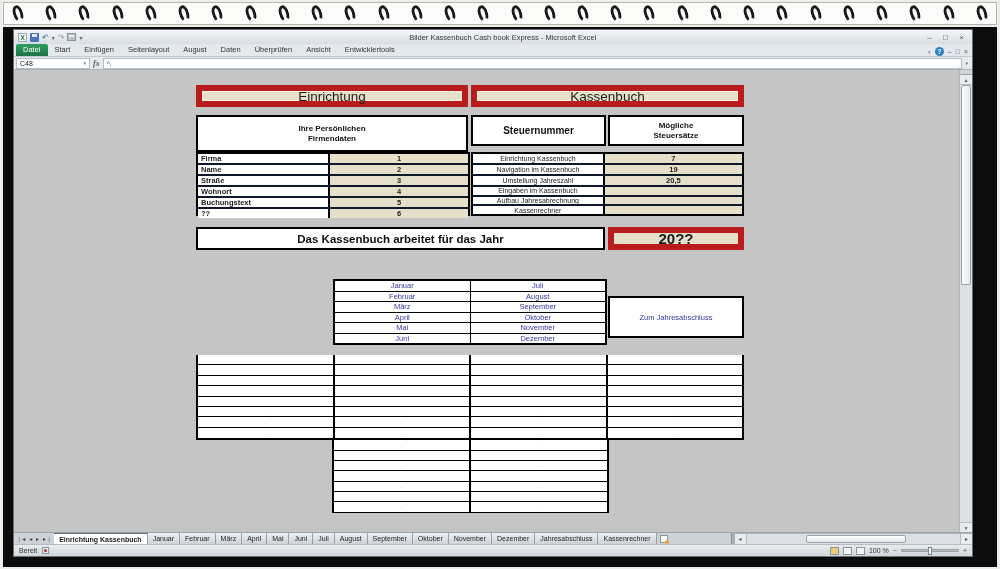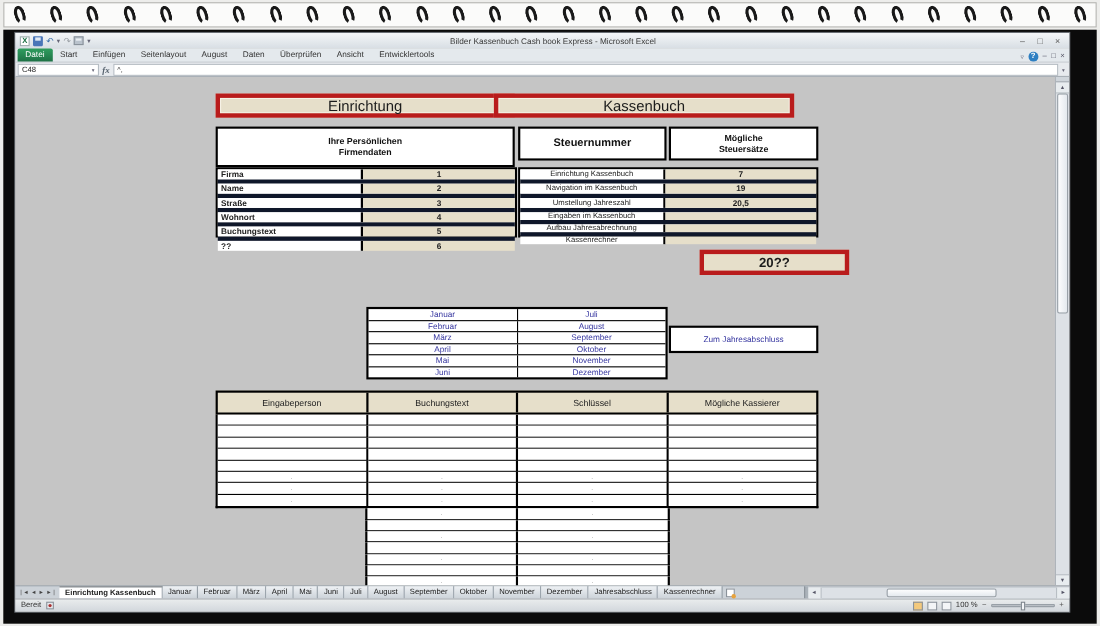--- a/index.html
+++ b/index.html
@@ -46,56 +46,56 @@
   .formularow { height:13px; background:#e7eaee; display:flex; align-items:center; gap:3px; padding:0 2px; border-bottom:1px solid #a9b0b7; flex:0 0 auto; }
   .namebox { width:74px; height:11px; background:#fff; border:1px solid #b5bcc3; display:flex; align-items:center; justify-content:space-between; padding:0 3px; font-size:7px; }
   .nb-caret { font-size:5px; color:#667; }
   .fx { font-family:"Liberation Serif", serif; font-style:italic; font-weight:bold; font-size:8px; color:#55616d; }
   .finput { flex:1; height:11px; background:#fff; border:1px solid #b5bcc3; display:flex; align-items:center; padding:0 3px; font-size:6.5px; color:#444; }
   .f-caret { font-size:5px; color:#667; padding-right:2px; }
 
   .worksheet { flex:1 1 auto; position:relative; background:#c5c5c5; overflow:hidden; }
 
   .blk { position:absolute; }
-  .big-box { border:4px solid #b91c1c; background:#e6dfca; box-shadow:inset 0 0 0 1px #f6f2e6;
+  .big-box { border:6px solid #b91c1c; background:#e6dfca; box-shadow:inset 0 0 0 1px #f6f2e6;
     display:flex; align-items:center; justify-content:center; font-size:13.5px; color:#1c1c1c;text-align:center; }
   .white-box { border:2px solid #000; background:#fff; display:flex; flex-direction:column;
     align-items:center; justify-content:center; text-align:center; color:#111; }
   .bold8 { font-weight:bold; font-size:8px; line-height:10px; }
   .bold10 { font-weight:bold; font-size:10px; }
 
   #hdr-left   { left:182px; top:15px; width:272px; height:22px; }
-  #hdr-right  { left:435px; top:15px; width:273px; height:22px; }
+  #hdr-right  { left:457px; top:15px; width:273px; height:22px; }
   #colhdr-left  { left:182px; top:45px; width:272px; height:37px; }
   #colhdr-mid   { left:457px; top:45px; width:135px; height:31px; }
   #colhdr-right { left:594px; top:45px; width:136px; height:31px; }
 
   .dtable { border:2px solid #000; background:#fff; display:flex; flex-direction:column; }
   #firmen-table { left:182px; top:82px; width:274px; height:64px; }
   #hilfe-table  { left:457px; top:82px; width:273px; height:64px; }
-  .drow { flex:1; display:flex; border-bottom:4px solid #0f172a; }
+  .drow { flex:1; display:flex; border-bottom:2px solid #0f172a; }
   .drow:last-child { border-bottom:none; }
   .dcell { display:flex; align-items:center; font-size:7.5px; }
   .dlbl { width:49%; background:#fff; font-weight:bold; padding-left:3px; border-right:2px solid #000; }
   .dnum { flex:1; background:#e6dfca; font-weight:bold; justify-content:center; }
   .dtopic { width:49%; background:#fff; font-size:7px; justify-content:center; border-right:2px solid #000; }
   .drate { flex:1; background:#e6dfca; font-weight:bold; justify-content:center; }
 
   #jahr-left  { left:182px; top:157px; width:409px; height:23px; flex-direction:row; font-weight:bold; font-size:11.5px; }
-  #jahr-right { left:622px; top:157px; width:136px; height:23px; font-weight:bold; font-size:12px; box-shadow:none; }
+  #jahr-right { left:594px; top:157px; width:136px; height:23px; font-weight:bold; font-size:15px; box-shadow:none; }
   #nav-hdr { left:182px; top:188px; width:548px; height:21px; flex-direction:row; font-weight:normal; font-size:13.5px; }
 
   #months { left:319px; top:209px; width:274px; height:66px; border:2px solid #000; background:#fff; display:flex; flex-direction:column; }
   .mrow { flex:1; display:flex; border-bottom:1px solid #000; }
   .mrow:last-child { border-bottom:none; }
   .mcell { flex:1; display:flex; align-items:center; justify-content:center; color:#3737a0; font-size:7.5px; }
   .mcell:first-child { border-right:1px solid #000; }
 
   #link-left  { left:182px; top:226px; width:136px; height:27px; color:#3737a0; font-size:7.5px; font-weight:normal; }
-  #link-right { left:594px; top:226px; width:136px; height:25px; color:#3737a0; font-size:7.5px; font-weight:normal; }
+  #link-right { left:594px; top:226px; width:136px; height:42px; color:#3737a0; font-size:7.5px; font-weight:normal; }
 
   #lower { left:182px; top:285px; width:548px; height:177px; }
   .lhead { display:flex; height:22px; border:2px solid #000; background:#e6dfca; }
   .lhead .lhcell { flex:1; display:flex; align-items:center; justify-content:center; font-size:8px; color:#222; border-right:2px solid #000; }
   .lhead .lhcell:last-child { border-right:none; }
   .lfull { border:2px solid #000; border-top:none; }
   .lrow { display:flex; height:10.4px; }
   .lfull .lc { flex:1; background:#fff; border-right:2px solid #000; border-bottom:1px solid #000;
     display:flex; align-items:center; justify-content:center; }
   .lfull .lc:last-child { border-right:none; }
@@ -295,20 +295,21 @@
           <div class="drow">
             <div class="dcell dtopic">Aufbau Jahresabrechnung</div>
             <div class="dcell drate"></div>
           </div>
           <div class="drow">
             <div class="dcell dtopic">Kassenrechner</div>
             <div class="dcell drate"></div>
           </div>
         </div>
 
+      <div class="blk white-box" id="jahr-left">Das Kassenbuch arbeitet für das Jahr</div>
       <div class="blk big-box" id="jahr-right">20??</div>
 
 
       <div class="blk" id="months">
           <div class="mrow">
             <div class="mcell">Januar</div>
             <div class="mcell">Juli</div>
           </div>
           <div class="mrow">
             <div class="mcell">Februar</div>
@@ -328,26 +329,20 @@
           </div>
           <div class="mrow">
             <div class="mcell">Juni</div>
             <div class="mcell">Dezember</div>
           </div>
         </div>
 
       <div class="blk white-box" id="link-right">Zum Jahresabschluss</div>
 
       <div class="blk" id="lower">
-        <div class="lhead" id="lower-head">
-            <div class="lhcell">Eingabeperson</div>
-            <div class="lhcell">Buchungstext</div>
-            <div class="lhcell">Schlüssel</div>
-            <div class="lhcell">Mögliche Kassierer</div>
-          </div>
         <div class="lfull" id="lower-full">
             <div class="lrow">
               <div class="lc"></div>
               <div class="lc"></div>
               <div class="lc"></div>
               <div class="lc"></div>
             </div>
             <div class="lrow">
               <div class="lc"></div>
               <div class="lc"></div>

